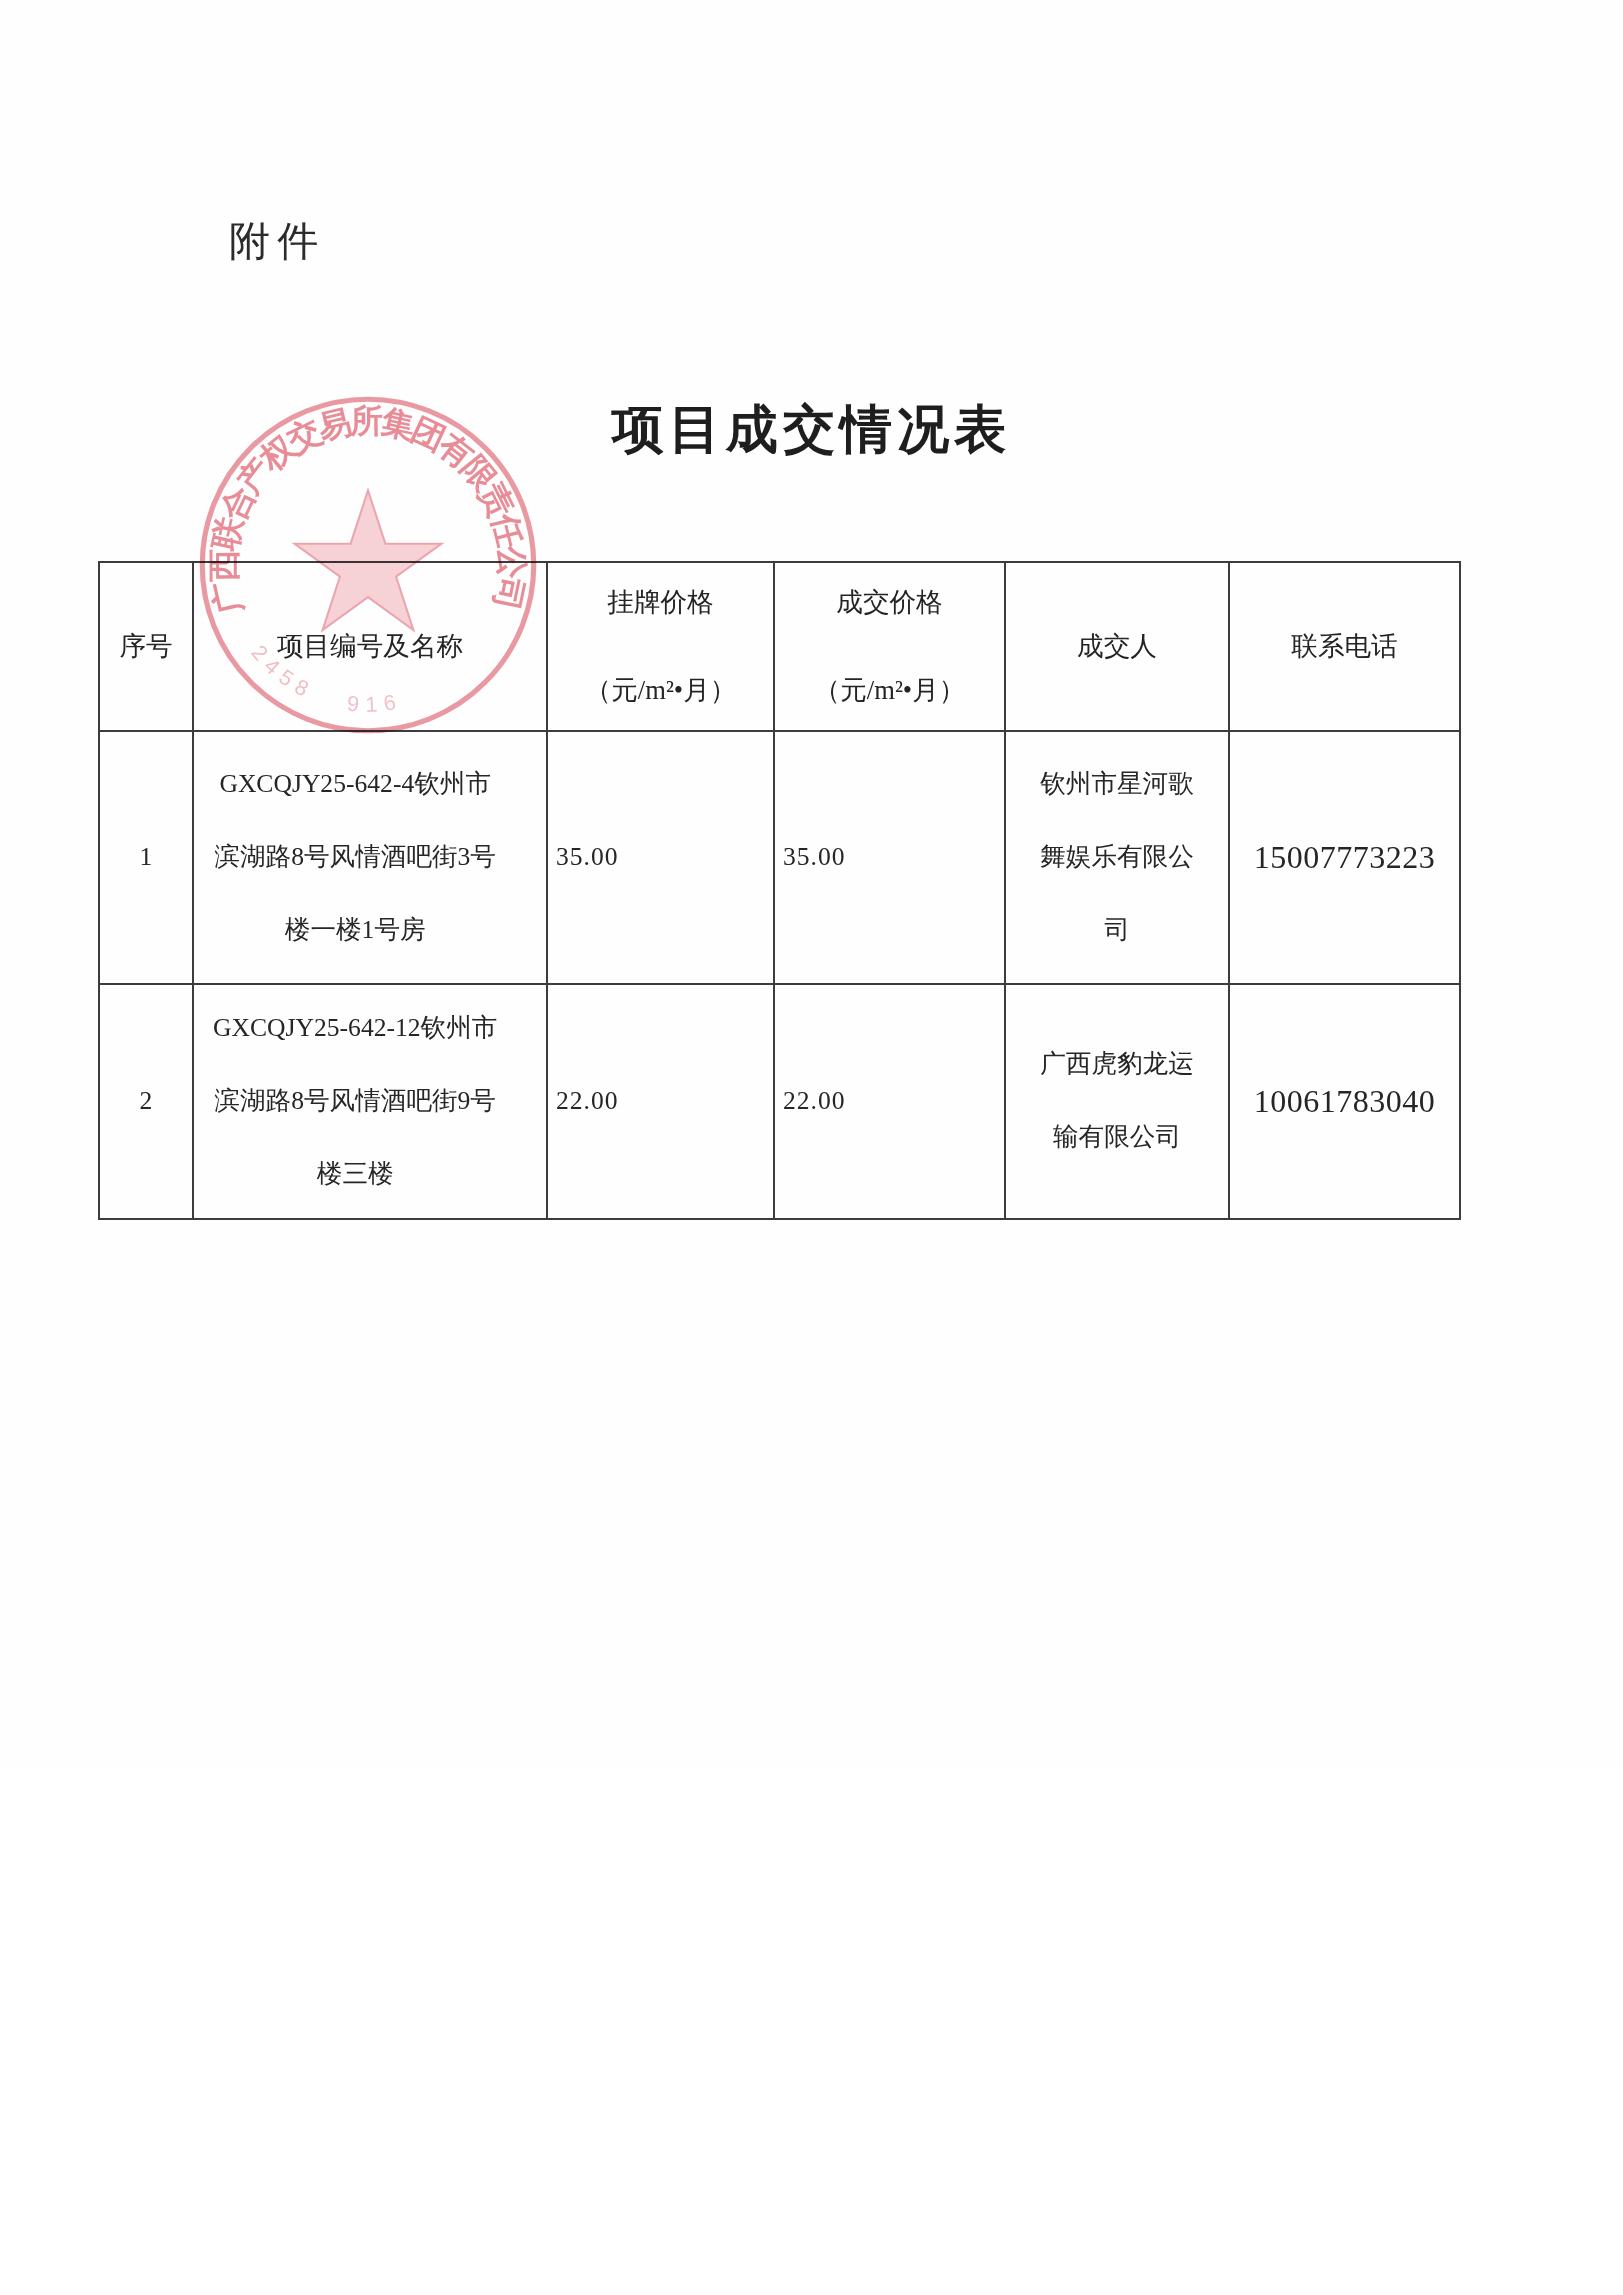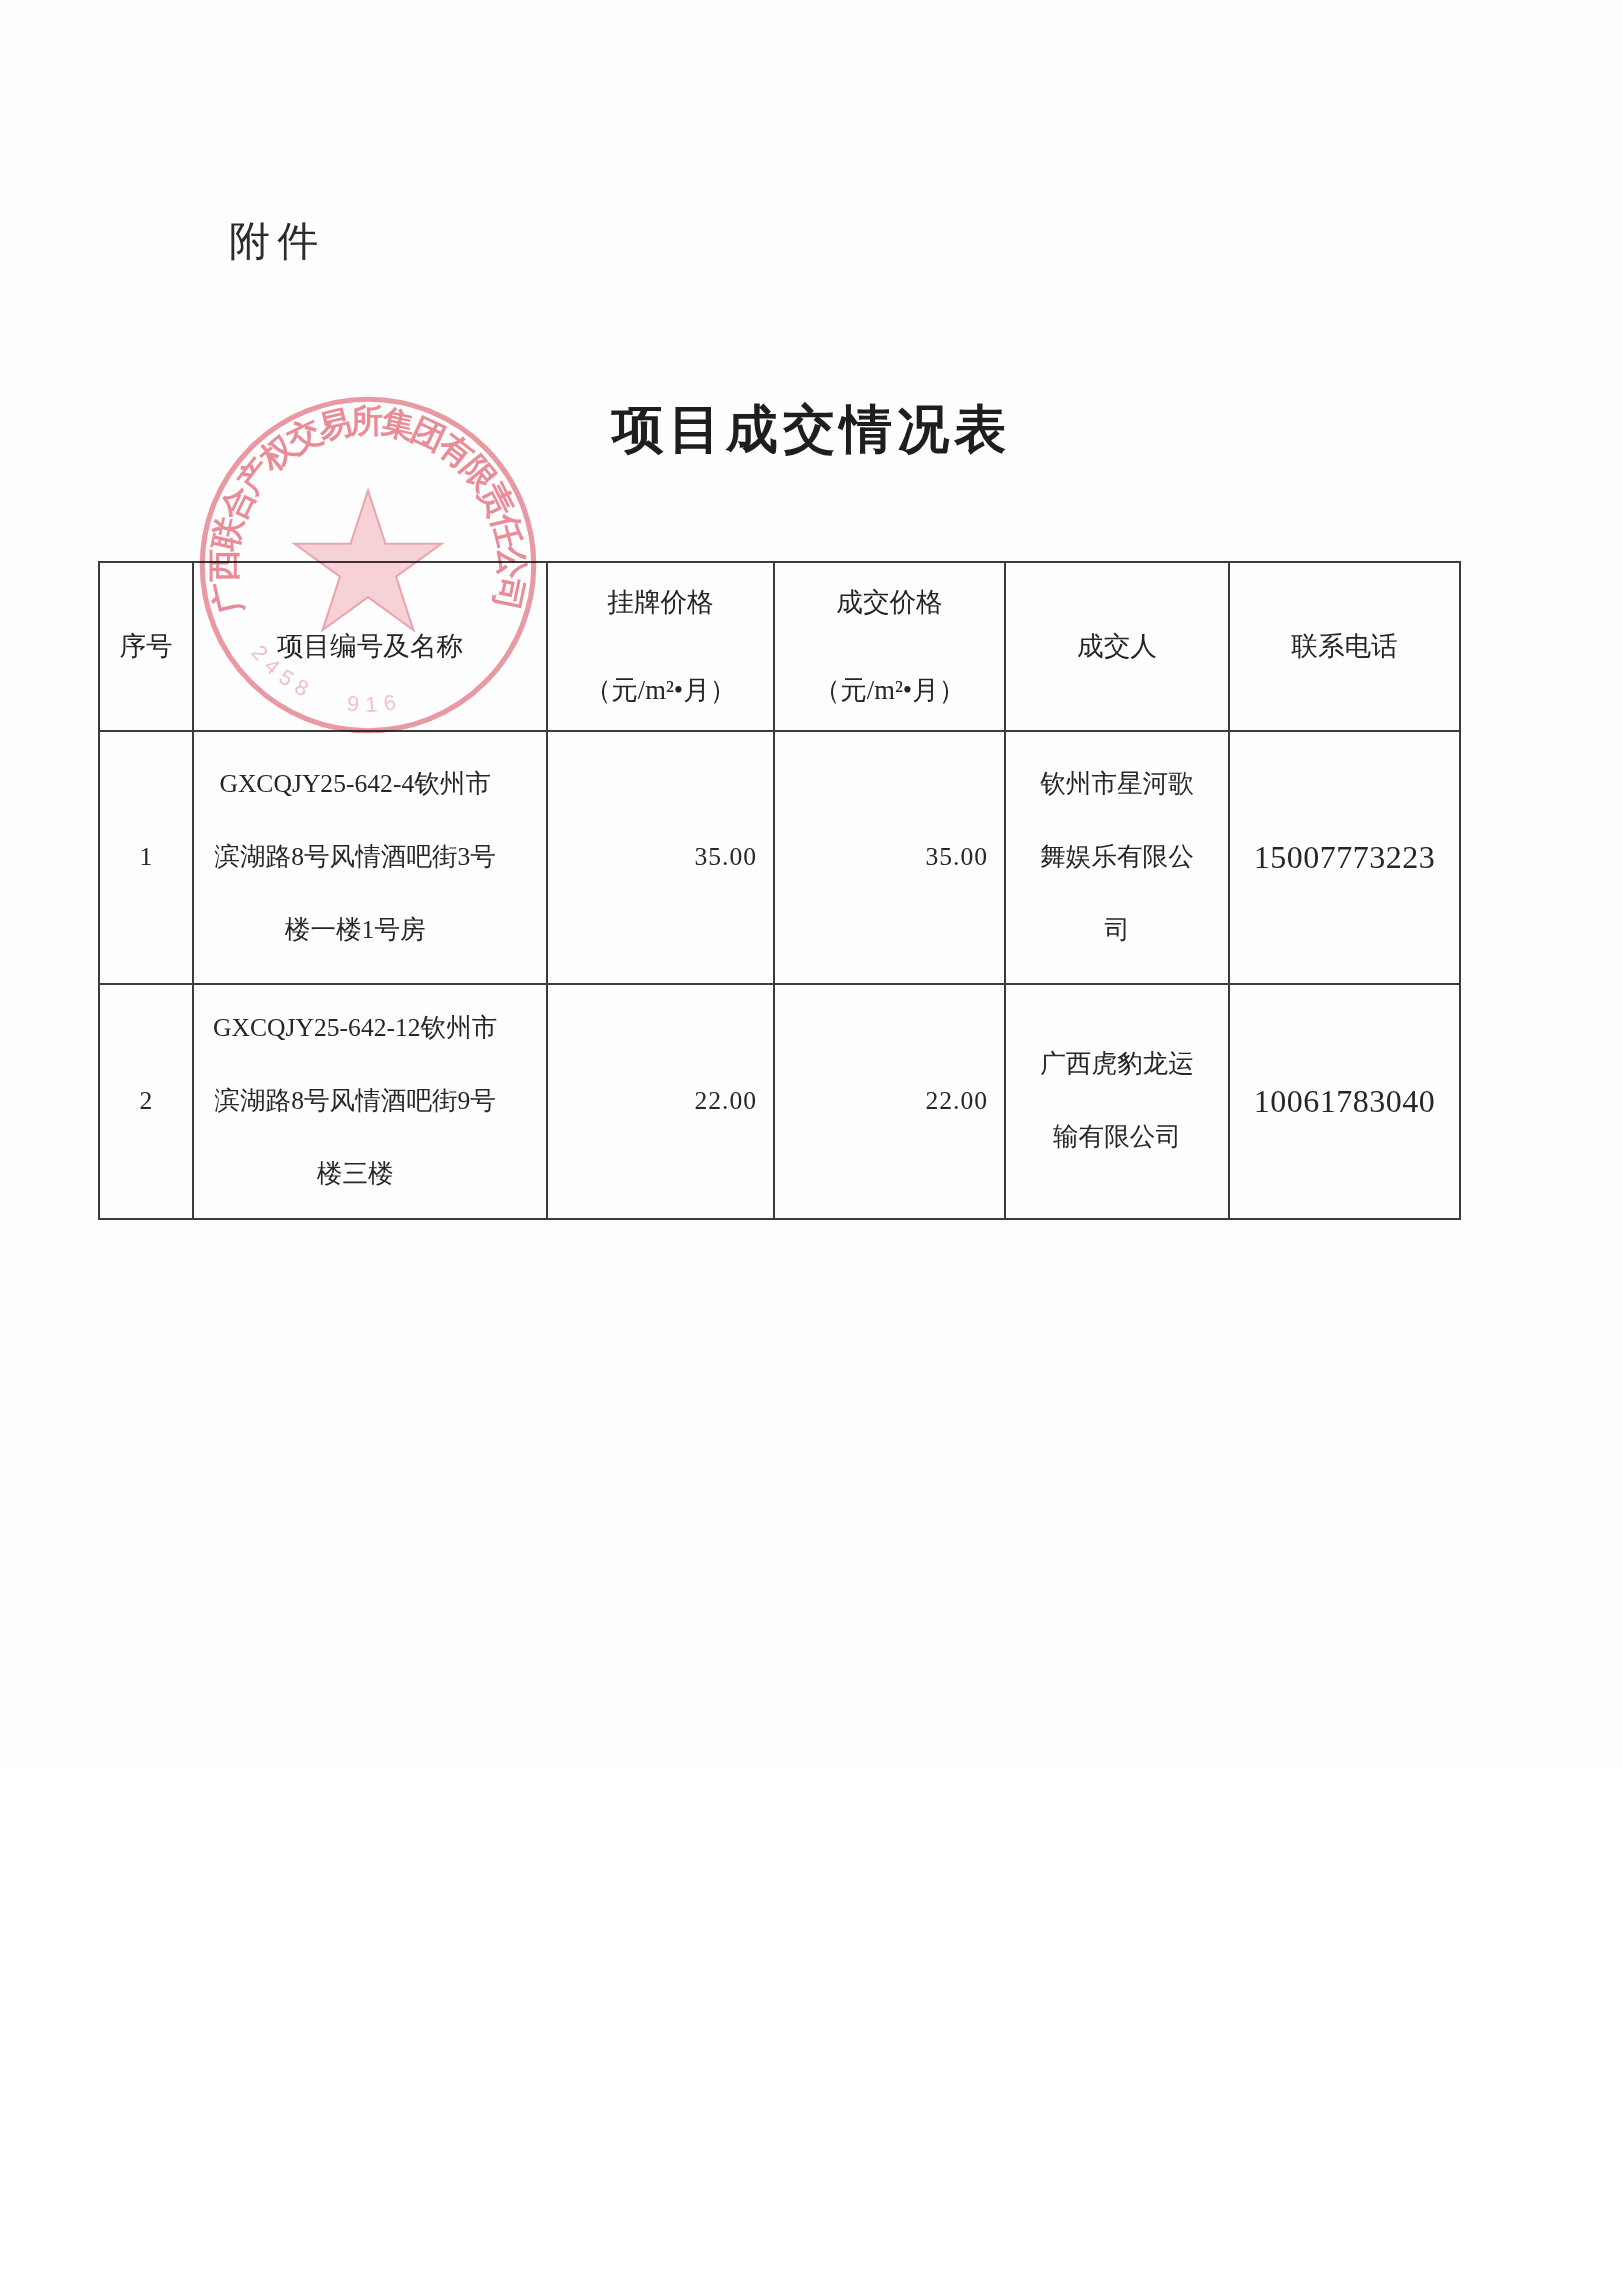--- a/index.html
+++ b/index.html
@@ -24,37 +24,37 @@
   table.deal-table{
     position:absolute;left:98px;top:561px;
     width:1362px;height:628px;
     border-collapse:collapse;table-layout:fixed;
     background:transparent;
   }
   .deal-table th,.deal-table td{
     border:2px solid #3c3c3c;
     font-weight:normal;
     vertical-align:middle;
-    padding:16px;
+    padding:8px;
   }
   tr.header-row{height:169px;}
   tr.row-1{height:224px;}
   tr.row-2{height:235px;}
   .hcell{
     display:flex;flex-direction:column;align-items:center;justify-content:center;
     gap:61px;height:100%;
     font-size:26.6px;color:#242424;
   }
   .hline{line-height:1;white-space:nowrap;}
   td.cell-serial{text-align:center;font-size:25.6px;}
   td.cell-project{
     text-align:center;font-size:25.6px;line-height:2.85;
     padding:0 46px 0 16.4px;
   }
-  td.cell-price{text-align:right;font-size:25.6px;letter-spacing:1px;margin-top:12px;}
+  td.cell-price{text-align:left;font-size:25.6px;letter-spacing:1px;margin-top:12px;}
   td.cell-buyer{
     text-align:center;font-size:25.6px;line-height:2.85;
     padding:16px 28px;
   }
   td.cell-phone{text-align:center;font-size:32px;letter-spacing:0.5px;}
   .stamp{
     position:absolute;left:193px;top:390px;
     width:350px;height:350px;
     mix-blend-mode:multiply;opacity:0.88;
     pointer-events:none;

